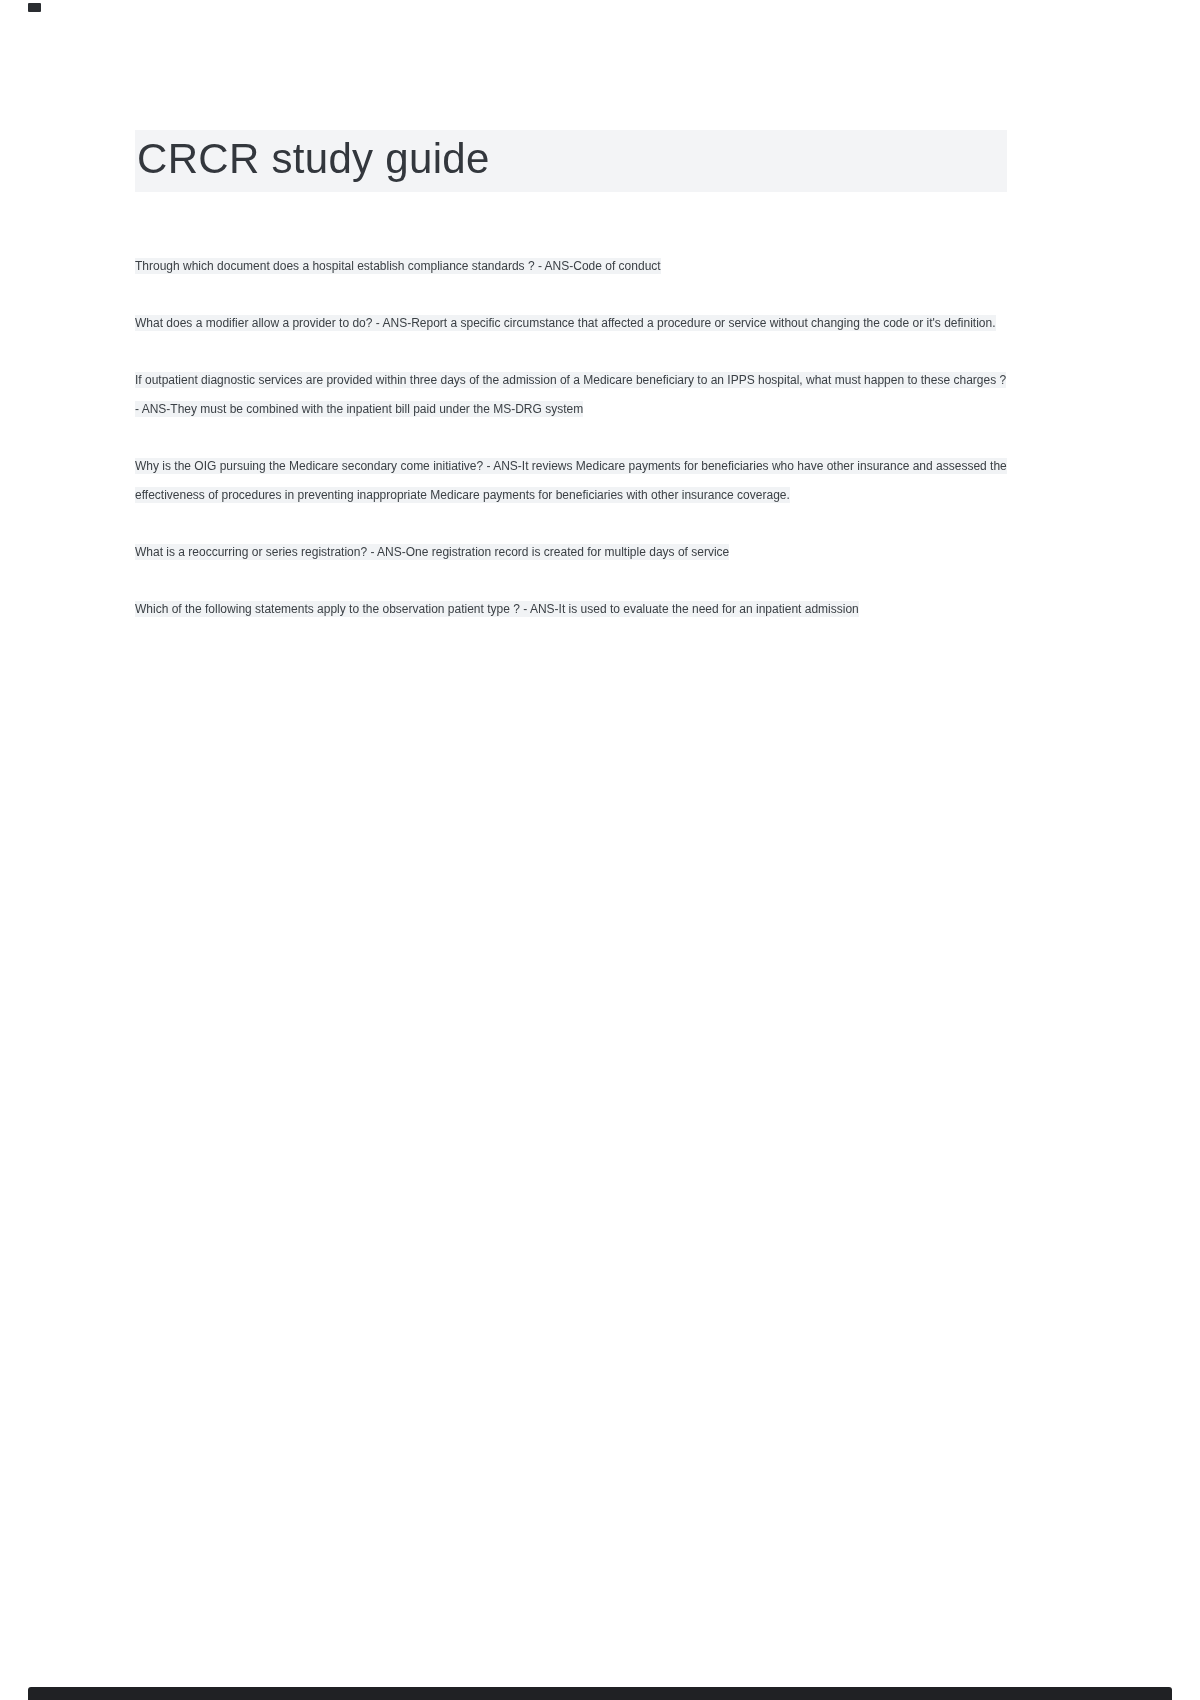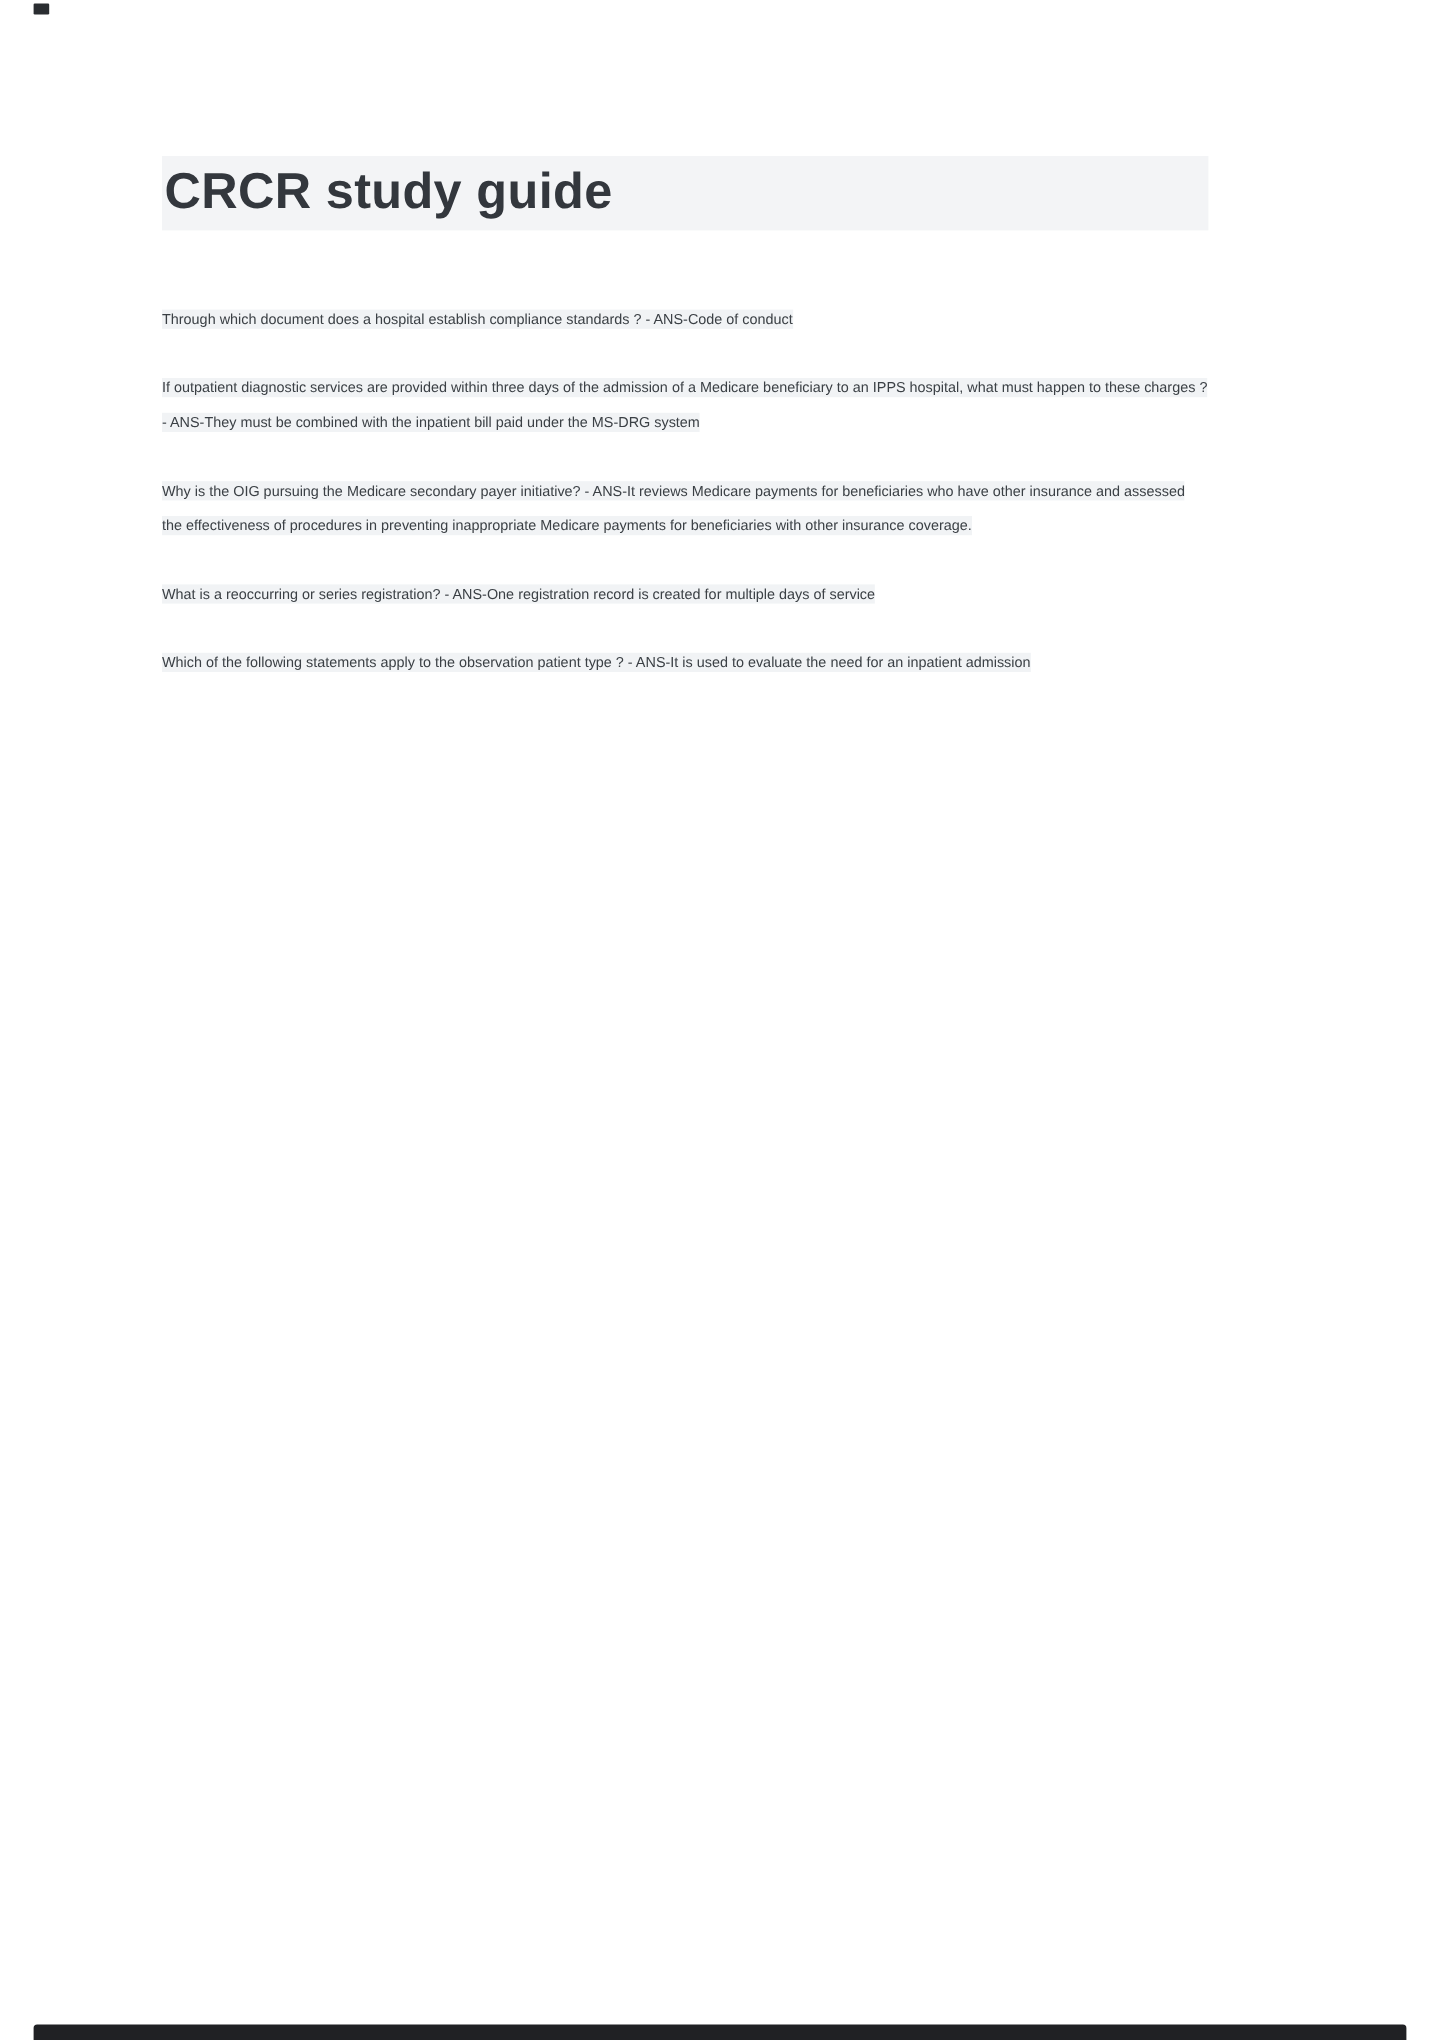--- a/index.html
+++ b/index.html
@@ -22,21 +22,21 @@
   .content {
     position: absolute;
     left: 135px;
     top: 130px;
     width: 872px;
   }
   h1.doc-title {
     margin: 0 0 60px 0;
     padding: 5px 10px 9px 2px;
     font-size: 42px;
-    font-weight: bold;
+    font-weight: normal;
     color: #33373d;
     background: #f3f4f6;
     letter-spacing: 0.3px;
   }
   p.qa {
     margin: 0 0 28px 0;
     font-size: 12px;
     line-height: 29px;
     color: #3b4045;
   }
@@ -73,24 +73,25 @@
   <span class="corner-mark"></span>
 
   <div class="content">
 
     <h1 class="doc-title"><span>CRCR study guide</span></h1>
 
     <p class="qa"><span class="hl">Through which document does a hospital establish compliance standards ? - ANS-Code of conduct</span></p>
 
 
 
+    <p class="qa"><span class="hl">What does a modifier allow a provider to do? - ANS-Report a specific circumstance that affected a procedure or service without changing the code or it's definition.</span></p>
 
     <p class="qa"><span class="hl">If outpatient diagnostic services are provided within three days of the admission of a Medicare beneficiary to an IPPS hospital, what must happen to these charges ? - ANS-They must be combined with the inpatient bill paid under the MS-DRG system</span></p>
 
-    <p class="qa"><span class="hl">Why is the OIG pursuing the Medicare secondary payer initiative? - ANS-It reviews Medicare payments for beneficiaries who have other insurance and assessed the effectiveness of procedures in preventing inappropriate Medicare payments for beneficiaries with other insurance coverage.</span></p>
+    <p class="qa"><span class="hl">Why is the OIG pursuing the Medicare secondary come initiative? - ANS-It reviews Medicare payments for beneficiaries who have other insurance and assessed the effectiveness of procedures in preventing inappropriate Medicare payments for beneficiaries with other insurance coverage.</span></p>
 
     <p class="qa"><span class="hl">What is a reoccurring or series registration? - ANS-One registration record is created for multiple days of service</span></p>
 
 
     <p class="qa"><span class="hl">Which of the following statements apply to the observation patient type ? - ANS-It is used to evaluate the need for an inpatient admission</span></p>
 
   </div>
 
   <div class="bottom-bar"></div>
 

